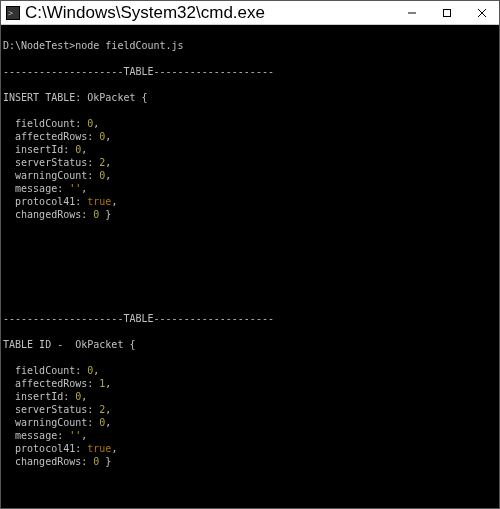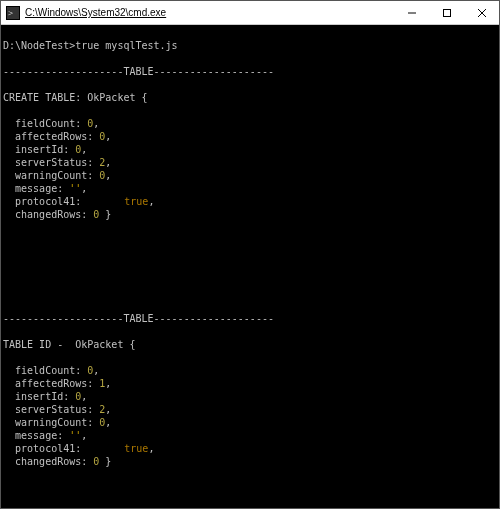--- a/index.html
+++ b/index.html
@@ -1,26 +1,26 @@
 <!DOCTYPE html>
 <html><head>
 <meta charset="utf-8">
 <style>
   * { margin: 0; padding: 0; box-sizing: border-box; }
   html, body { width: 500px; height: 509px; overflow: hidden; font-family: Consolas, monospace; }
   .window { width: 500px; height: 509px; background: #fff; display: flex; flex-direction: column; border: 1px solid #555; }
   .titlebar { height: 24px; background: #fff; display: flex; align-items: center; border-bottom: 1px solid #ccc; }
   .titlebar-icon { width: 16px; height: 16px; margin: 0 4px; display: inline-flex; align-items: center; justify-content: center; }
-  .titlebar-text { font-size: 10px; color: #000; font-family: "Segoe UI", sans-serif; flex: 1; text-decoration: underline; }
+  .titlebar-text { font-size: 17px; color: #000; font-family: "Segoe UI", sans-serif; flex: 1; }
   .win-controls { display: flex; height: 100%; }
   .win-btn { width: 35px; height: 100%; display: flex; align-items: center; justify-content: center; font-size: 10px; font-family: "Segoe UI", sans-serif; }
   .terminal { flex: 1; background: #000; color: #c0c0c0; font-size: 10px; line-height: 13px; padding: 1px 2px; overflow: hidden; white-space: pre; }
   .p-path { color: #c0c0c0; }
   .p-num { color: #b5a642; }
-  .p-bool { color: #aa7700; margin-left: 37px; }
+  .p-bool { color: #aa7700; }
   .p-str { color: #c8a000; }
   .p-head { color: #c0c0c0; }
   .p-key { color: #c0c0c0; }
 </style>
 </head>
 <body>
 
 <div class="window">
   <div class="titlebar">
     <span class="titlebar-icon">
@@ -45,23 +45,23 @@
       <div class="win-btn close">
           <svg width="10" height="10" viewBox="0 0 10 10">
             <line x1="1" y1="1" x2="9" y2="9" stroke="#000" stroke-width="1"></line>
             <line x1="9" y1="1" x2="1" y2="9" stroke="#000" stroke-width="1"></line>
           </svg>
         </div>
     </div>
   </div>
 
   <div class="terminal">
-<div><span class="p-path">D:\NodeTest&gt;</span><span>true mysqlTest.js</span></div>
+<div><span class="p-path">D:\NodeTest&gt;</span><span>node fieldCount.js</span></div>
 <div><span>--------------------</span><span>TABLE</span><span>--------------------</span></div>
-<div class="p-head">CREATE TABLE: OkPacket {</div>
+<div class="p-head">INSERT TABLE: OkPacket {</div>
 <div id="create-lines"><div><span class="p-key">  fieldCount:</span><span class="p-num"> 0</span><span>,</span></div><div><span class="p-key">  affectedRows:</span><span class="p-num"> 0</span><span>,</span></div><div><span class="p-key">  insertId:</span><span class="p-num"> 0</span><span>,</span></div><div><span class="p-key">  serverStatus:</span><span class="p-num"> 2</span><span>,</span></div><div><span class="p-key">  warningCount:</span><span class="p-num"> 0</span><span>,</span></div><div><span class="p-key">  message:</span><span class="p-str"> ''</span><span>,</span></div><div><span class="p-key">  protocol41:</span><span class="p-bool"> true</span><span>,</span></div><div><span class="p-key">  changedRows:</span><span class="p-num"> 0</span><span> }</span></div></div>
 <div> </div>
 <div> </div>
 <div> </div>
 <div><span>--------------------</span><span>TABLE</span><span>--------------------</span></div>
 <div class="p-head">TABLE ID -  OkPacket {</div>
 <div id="insert-lines"><div><span class="p-key">  fieldCount:</span><span class="p-num"> 0</span><span>,</span></div><div><span class="p-key">  affectedRows:</span><span class="p-num"> 1</span><span>,</span></div><div><span class="p-key">  insertId:</span><span class="p-num"> 0</span><span>,</span></div><div><span class="p-key">  serverStatus:</span><span class="p-num"> 2</span><span>,</span></div><div><span class="p-key">  warningCount:</span><span class="p-num"> 0</span><span>,</span></div><div><span class="p-key">  message:</span><span class="p-str"> ''</span><span>,</span></div><div><span class="p-key">  protocol41:</span><span class="p-bool"> true</span><span>,</span></div><div><span class="p-key">  changedRows:</span><span class="p-num"> 0</span><span> }</span></div></div>
 <div> </div>
 <div> </div>
 

